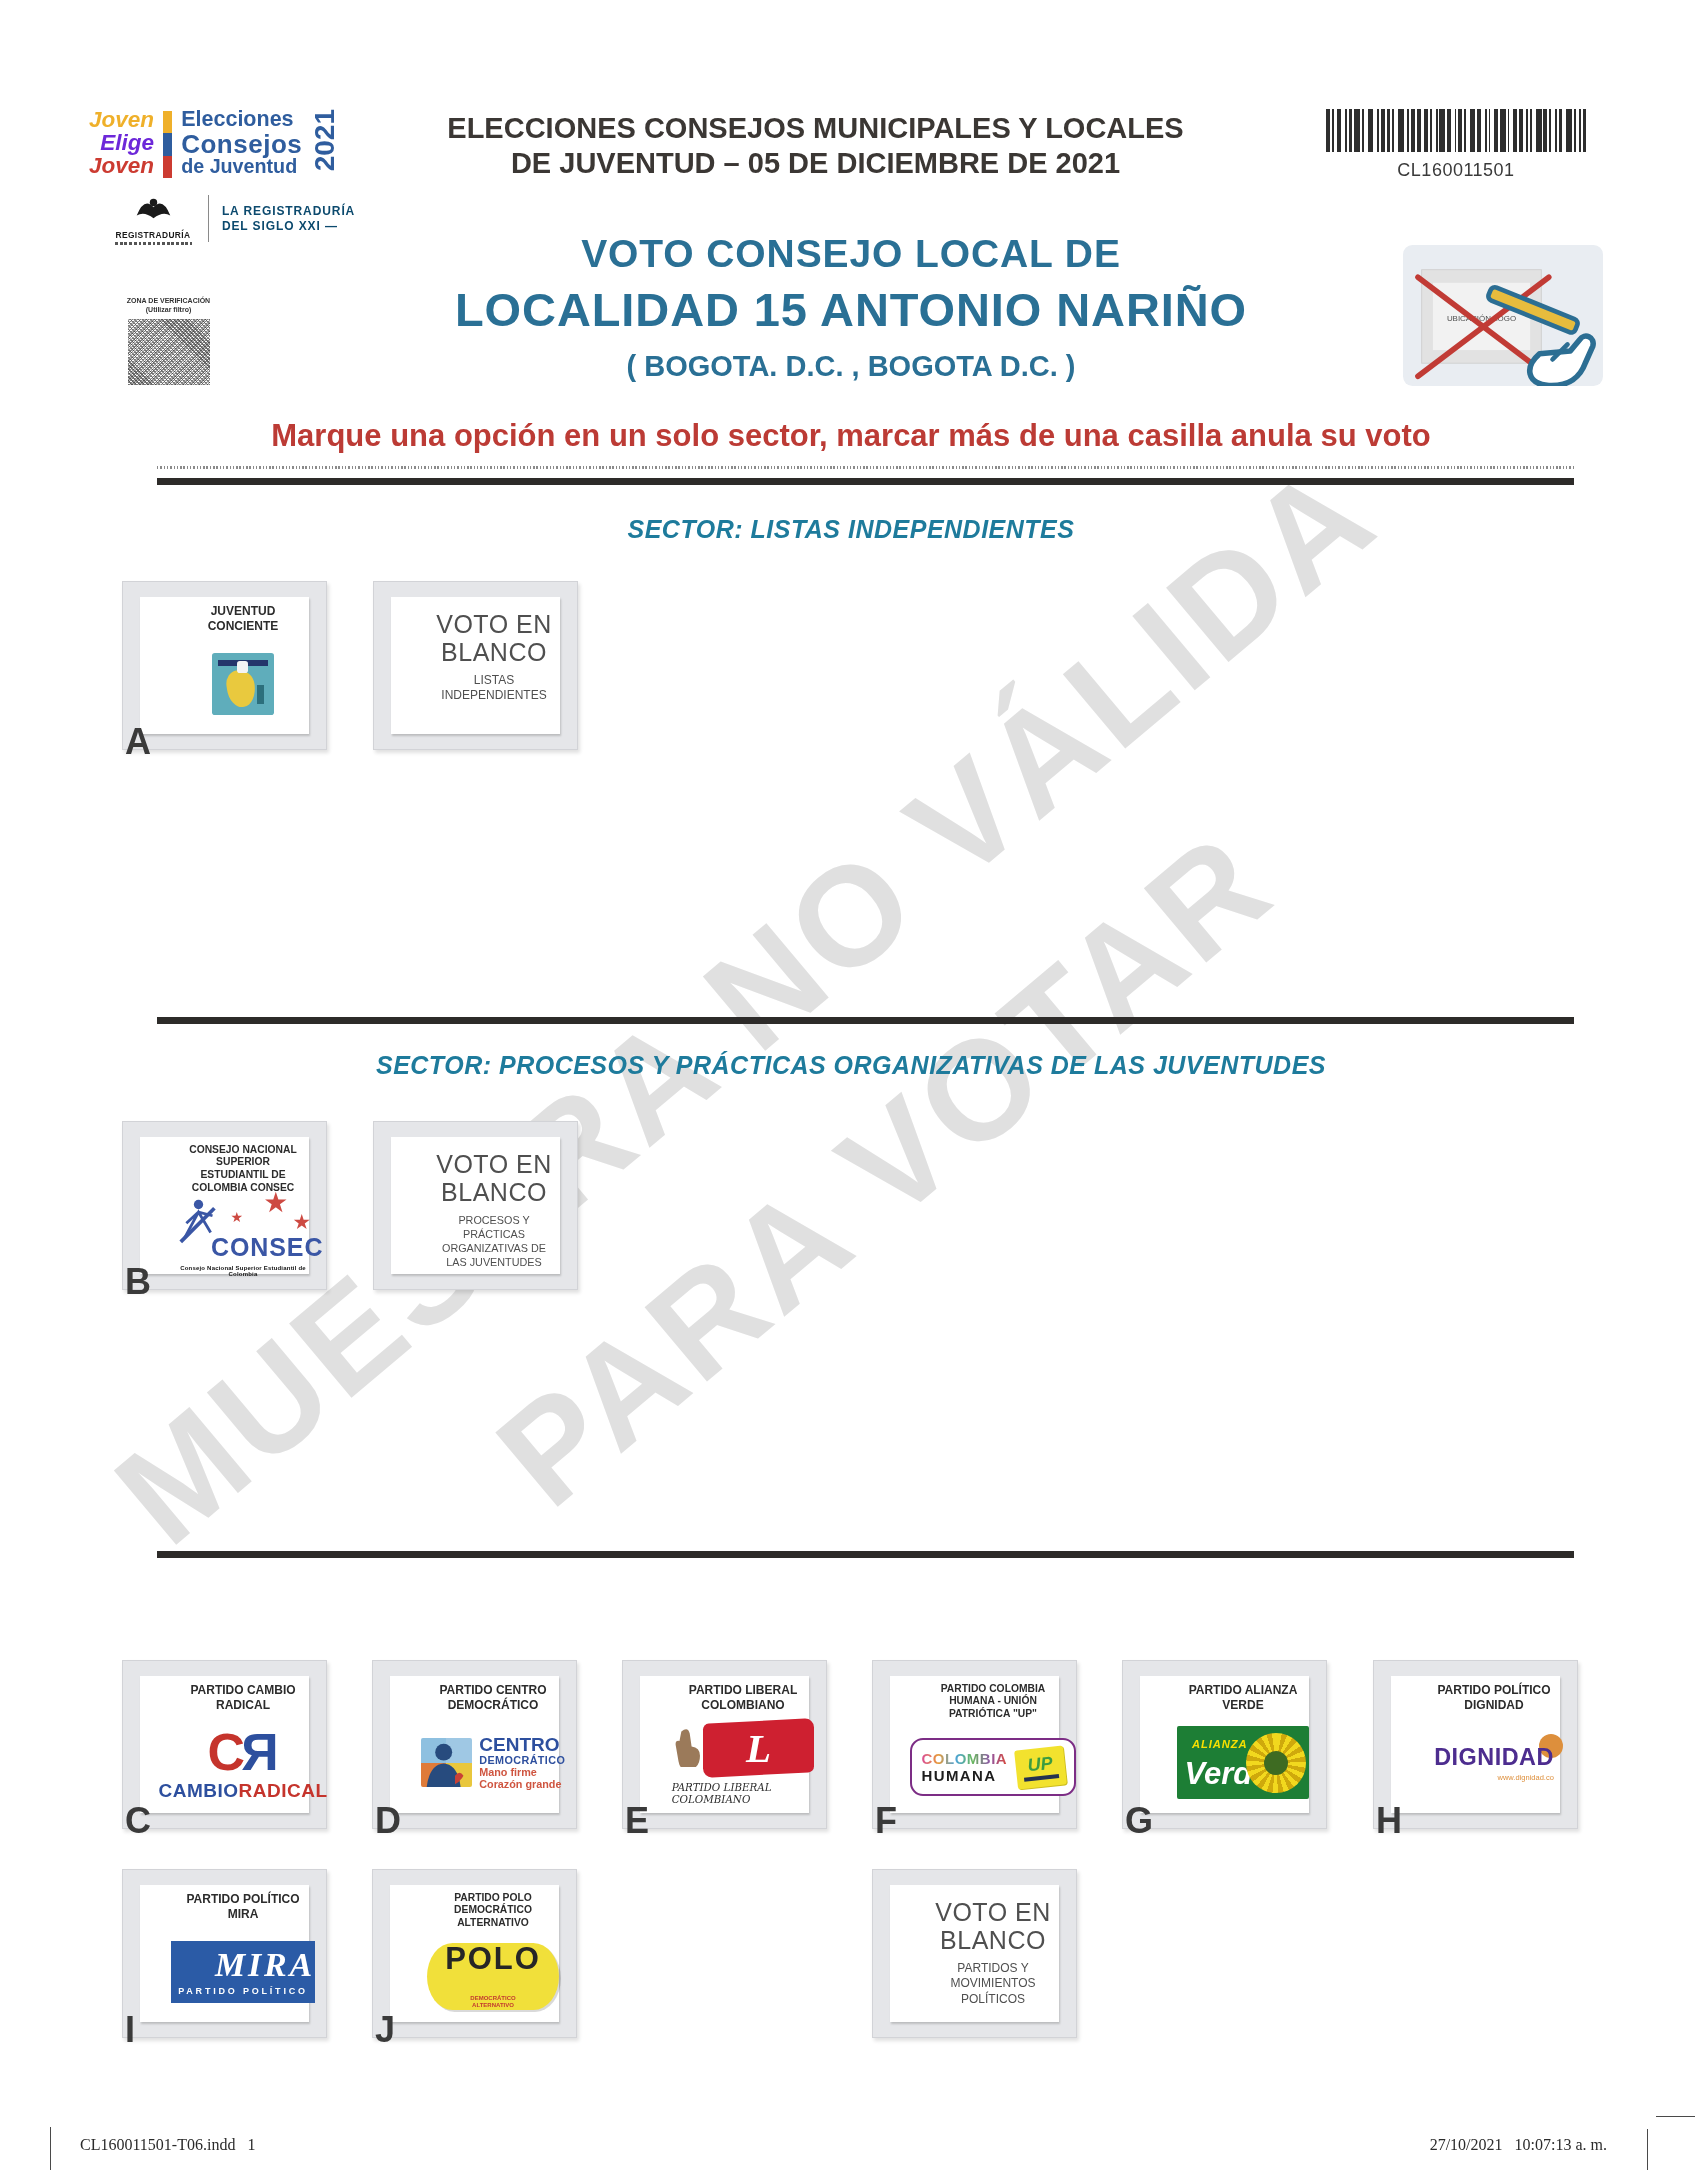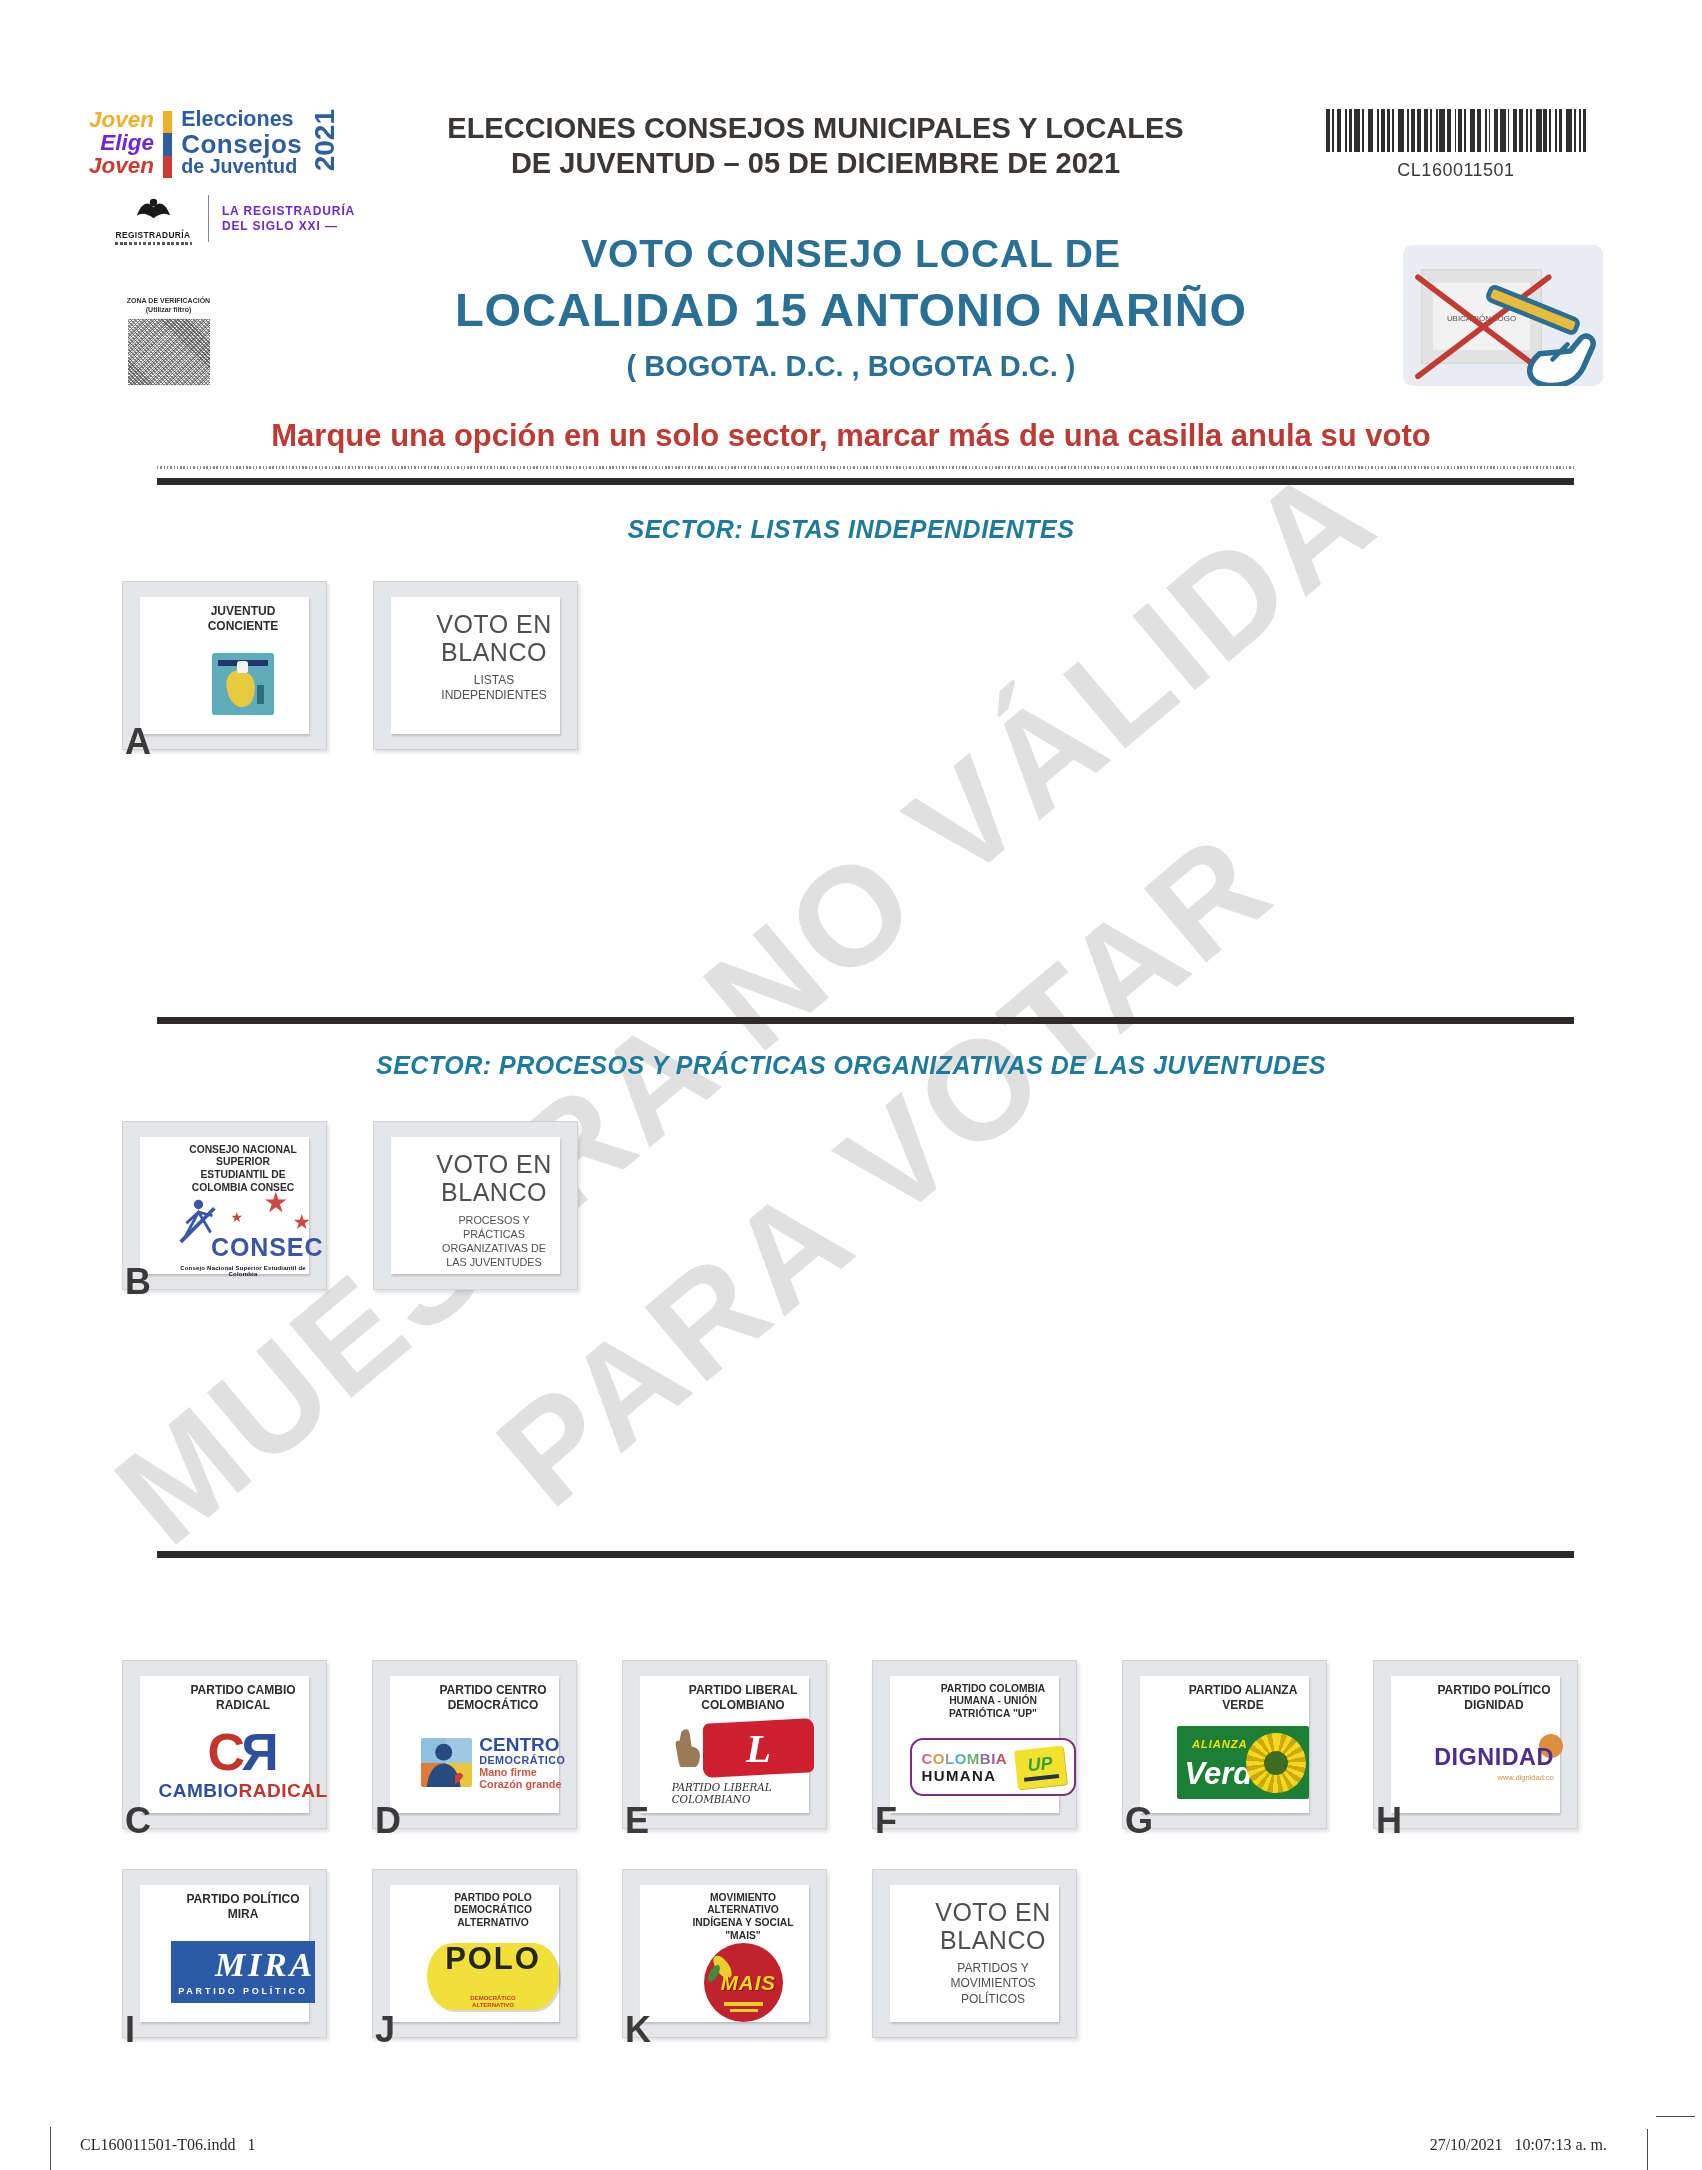--- a/index.html
+++ b/index.html
@@ -23,21 +23,21 @@
   .brand-right{display:flex;flex-direction:column;color:#2f5d9e;font-weight:700;line-height:1.0;}
   .br1{font-size:21.5px}.br2{font-size:26px;letter-spacing:0.5px}.br3{font-size:19.7px}
   .brand-year{writing-mode:vertical-rl;transform:rotate(180deg);font-size:28px;font-weight:700;
     color:#2f5d9e;line-height:.9;}
   .reg{position:absolute;left:111px;top:193px;display:flex;gap:13px;align-items:center;}
   .reg-col{display:flex;flex-direction:column;align-items:center;width:84px;}
   .reg-name{font-size:8.4px;font-weight:700;color:#1a1a1a;letter-spacing:0.4px;margin-top:1.9px;}
   .reg-micro{width:77px;height:2.8px;margin-top:1.9px;
     background:repeating-linear-gradient(90deg,#555 0 2.8px,transparent 2.8px 4.7px);}
   .reg-div{width:0.9px;height:47px;background:#8a8a8a;}
-  .reg-slogan{font-size:12px;font-weight:700;color:#6d28d9;line-height:1.25;letter-spacing:0.9px;}
+  .reg-slogan{font-size:12px;font-weight:700;color:#0c4a6e;line-height:1.25;letter-spacing:0.9px;}
 
   
   .hdr-title{position:absolute;left:394px;top:111px;width:843px;text-align:center;
     color:#3b3734;font-size:29px;font-weight:700;line-height:1.22;}
   .hdr-title b{font-weight:900;}
   .barcode{position:absolute;left:1326px;top:109px;width:260px;text-align:center;}
   .bars{width:260px;height:43px;display:flex;overflow:hidden;margin:0 auto;}
   .bars i{flex:0 0 1.9px;height:100%;}
   .bars i.on{background:#2e2e2e;}
   .bc-val{font-size:18px;color:#3a3a3a;margin-top:7.5px;letter-spacing:0.5px;}
@@ -612,35 +612,20 @@
         <span class="po-s">
               <span>DEMOCRÁTICO</span>
               <span>ALTERNATIVO</span>
             </span>
       </div>
         </div>
     </div>
     <div class="letter">J</div>
   </div>
 
-  <div class="opt" style="left:622px;top:1869px">
-    <div class="opt-in">
-      <div class="nm nm-sm">MOVIMIENTO ALTERNATIVO INDÍGENA Y SOCIAL "MAIS"</div>
-      <div class="logo-wrap">
-          <div class="logo-ms">
-        <span class="ms-corn"></span>
-        <span class="ms-leaf"></span>
-        <span class="ms-t">MAIS</span>
-        <span class="ms-bar"></span>
-            <span class="ms-bar2"></span>
-      </div>
-        </div>
-    </div>
-    <div class="letter">K</div>
-  </div>
 
   <div class="opt" style="left:872px;top:1869px">
     <div class="opt-in blank">
       <div class="bt-big">VOTO EN BLANCO</div>
       <div class="bs">PARTIDOS Y MOVIMIENTOS POLÍTICOS</div>
     </div>
   </div>
 
   <div class="foot foot-l">CL160011501-T06.indd   1</div>
   <div class="foot foot-r">27/10/2021   10:07:13 a. m.</div>

